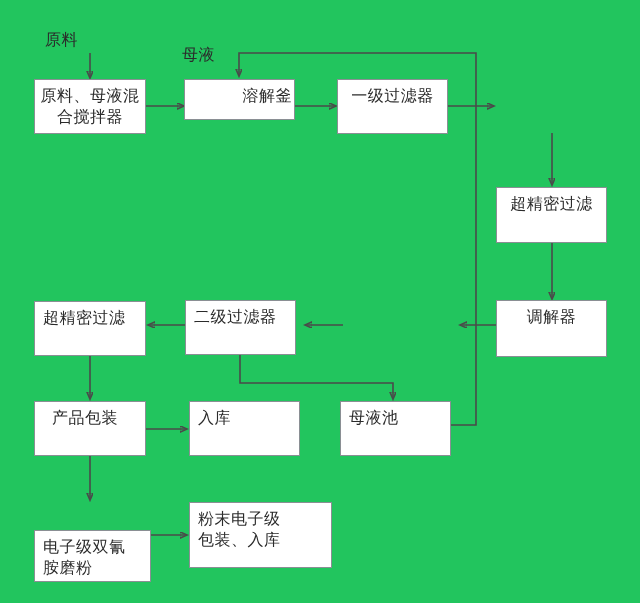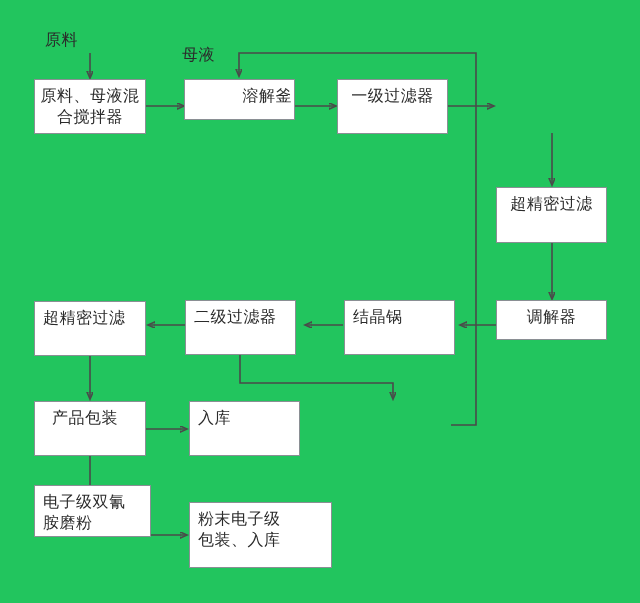--- a/index.html
+++ b/index.html
@@ -104,32 +104,32 @@
   <div class="node center" style="left:34px; top:79px; width:112px; height:55px;">原料、母液混
 合搅拌器</div>
 
   <div class="node center" style="left:184px; top:79px; width:111px; height:41px;text-align:right;">溶解釜</div>
 
   <div class="node center" style="left:337px; top:79px; width:111px; height:55px;">一级过滤器</div>
 
 
   <div class="node center" style="left:496px; top:187px; width:111px; height:56px;">超精密过滤</div>
 
-  <div class="node center" style="left:496px; top:300px; width:111px; height:40px;">调解器</div>
+  <div class="node center" style="left:496px; top:300px; width:111px; height:57px;">调解器</div>
 
-  <div class="node" style="left:344px; top:300px; width:111px; height:55px;">结晶锅</div>
 
   <div class="node" style="left:185px; top:300px; width:111px; height:55px;">二级过滤器</div>
 
   <div class="node" style="left:34px; top:301px; width:112px; height:55px;">超精密过滤</div>
 
   <div class="node" style="left:34px; top:401px; width:112px; height:55px;padding-left:17px;">产品包装</div>
 
   <div class="node" style="left:189px; top:401px; width:111px; height:55px;">入库</div>
 
+  <div class="node" style="left:340px; top:401px; width:111px; height:55px;">母液池</div>
 
-  <div class="node" style="left:34px; top:485px; width:117px; height:52px;">电子级双氰
+  <div class="node" style="left:34px; top:530px; width:117px; height:52px;">电子级双氰
 胺磨粉</div>
 
   <div class="node" style="left:189px; top:502px; width:143px; height:66px;">粉末电子级
 包装、入库</div>
 
 </div>
 
 </body></html>

